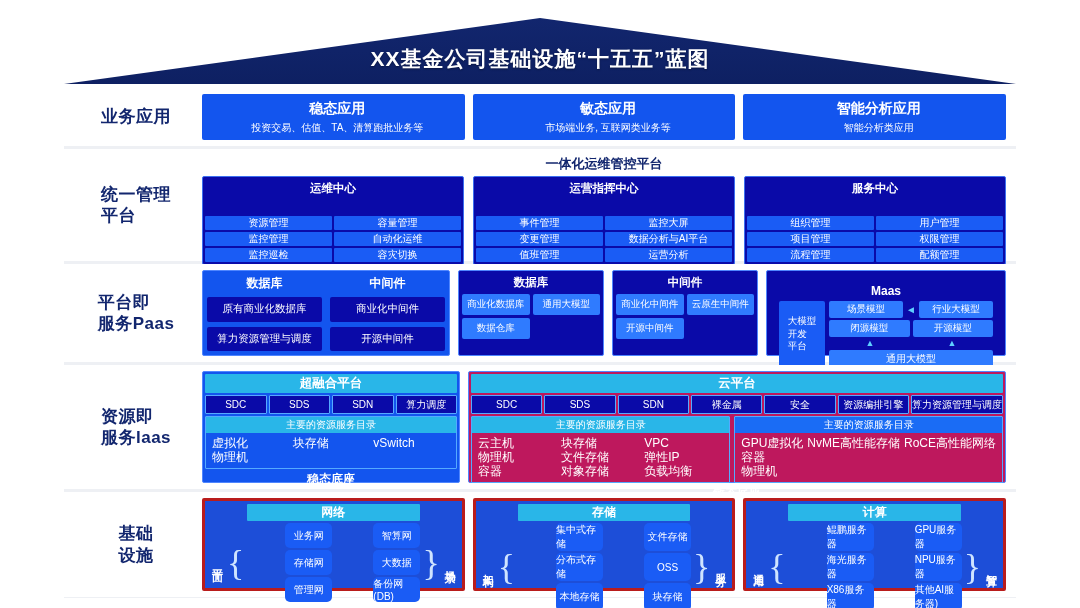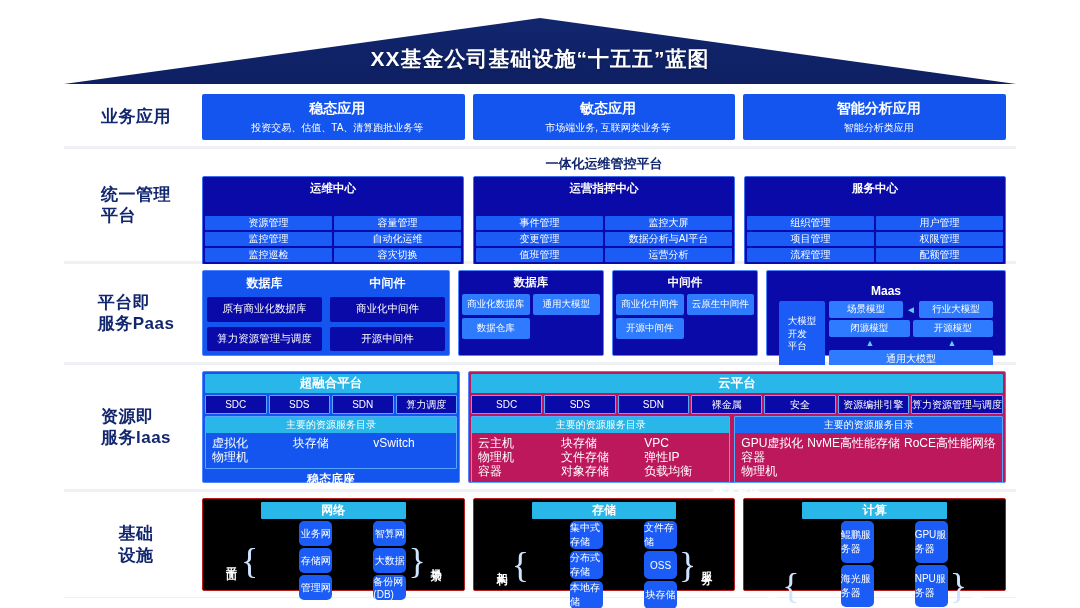--- a/index.html
+++ b/index.html
@@ -155,22 +155,22 @@
   .svc-cols { flex: 1; display: flex; padding: 4px 6px; gap: 4px; }
   .svc-col { flex: 1; display: flex; flex-direction: column; gap: 1px; }
   .svc-col span { color: #fff; font-size: 12px; line-height: 13px; white-space: nowrap; }
   .base-bar {
     margin-top: 2px; height: 18px; color: #fff; font-size: 12px; font-weight: bold;
     display: flex; align-items: center; justify-content: center;
   }
 
   
   .infra-card {
-    flex: 1; background: #000000; border: 1px solid #b91c1c; border-radius: 2px;
-    padding: 3px 20px; display: flex; flex-direction: column;
+    flex: 1; background: #1d4ed8; border: 3px solid #b91c1c; border-radius: 2px;
+    padding: 3px 4px; display: flex; flex-direction: column;
   }
   .infra-h {
     background: #29b6e8; color: #fff; font-size: 12px; font-weight: bold;
     text-align: center; height: 17px; line-height: 17px; margin: 0 38px 2px 38px; border-radius:1px;
   }
   .infra-body { flex: 1; display: flex; align-items: stretch; gap: 2px; }
   .side-label {
     flex: 0 0 16px; color: #fff; font-size: 11px; font-weight: bold;
     display: flex; align-items: center; justify-content: center; writing-mode: vertical-rl;
     letter-spacing: 2px;

